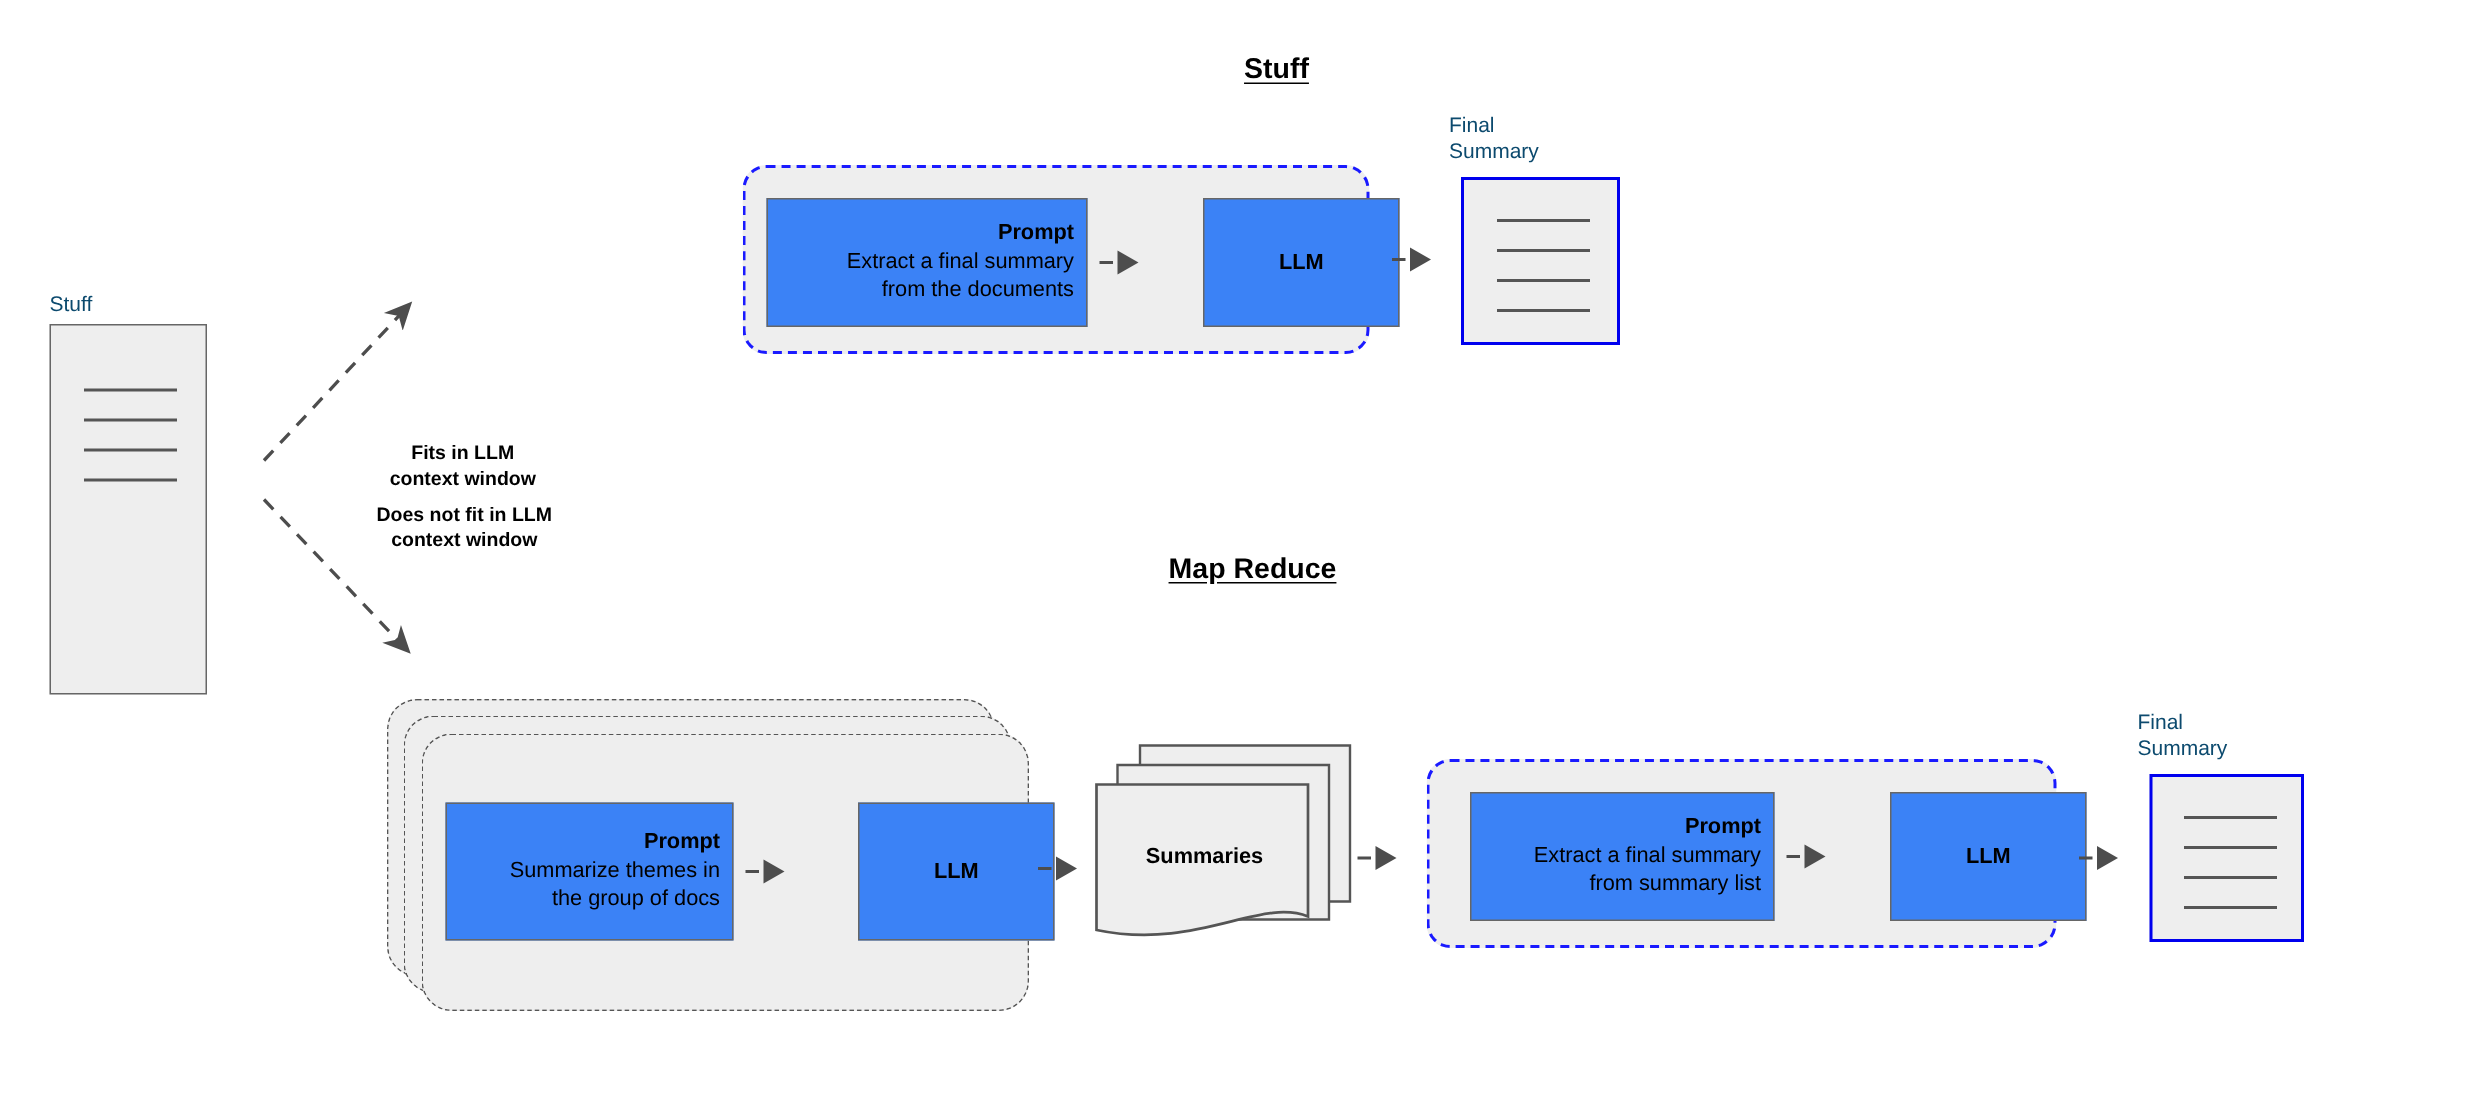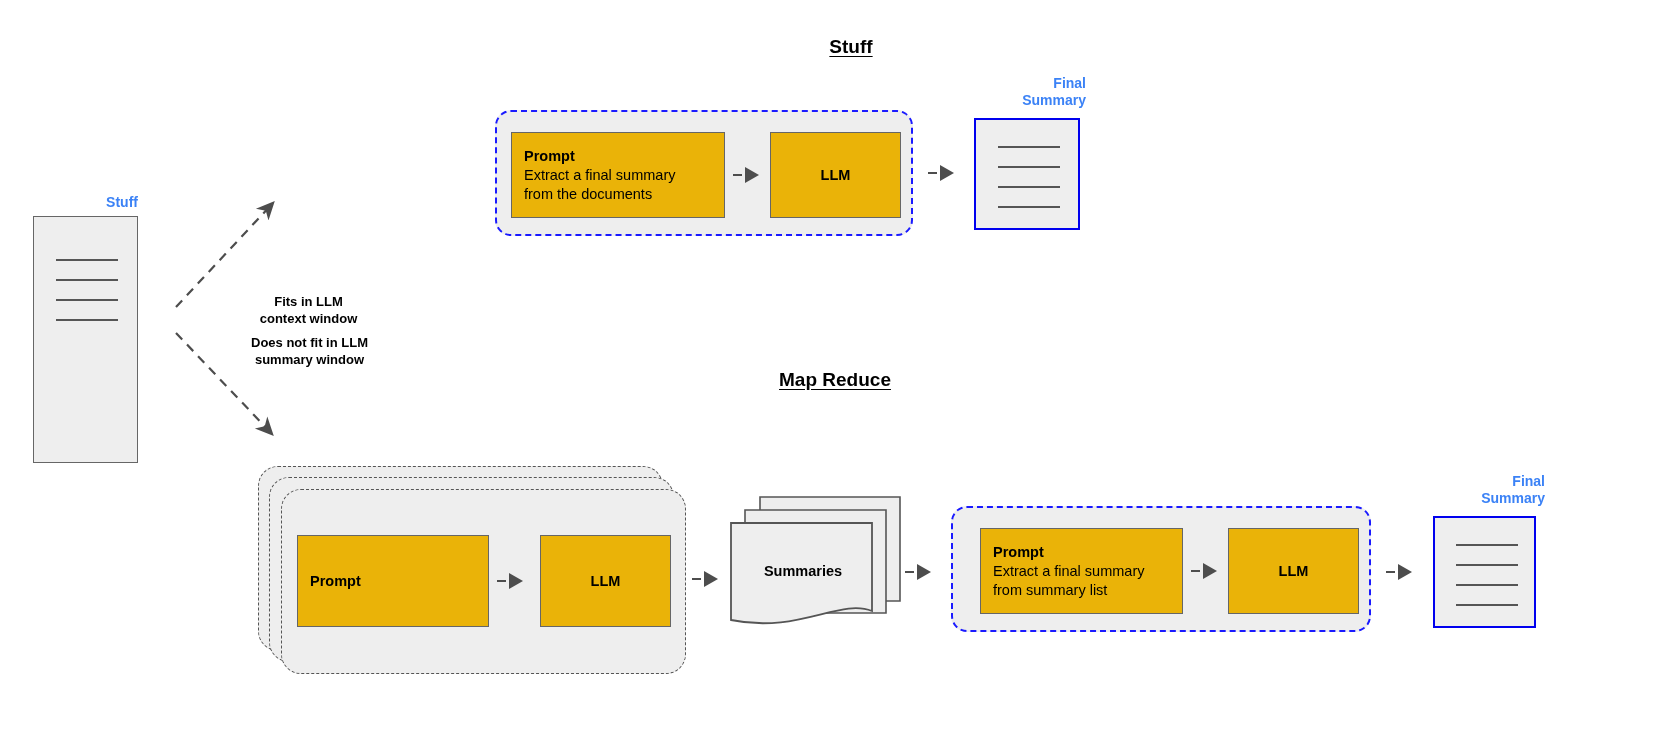--- a/index.html
+++ b/index.html
@@ -15,58 +15,59 @@
 
   
   .section-title{
     font-size:19px;font-weight:bold;color:#000;
     text-decoration:underline;
     text-underline-offset:3px;
     white-space:nowrap;
     text-align:center;
   }
   .node-caption{
-    font-size:14px;font-weight:bold;color:#3b82f6;
-    text-align:right;line-height:17px;white-space:pre-line;
+    font-size:14px;font-weight:normal;color:#0c4a6e;
+    text-align:left;line-height:17px;white-space:pre-line;
   }
   .edge-label{
     font-size:13px;font-weight:bold;color:#000;
     line-height:17px;white-space:pre-line;text-align:center;
   }
 
   
   .docbox{
     background:#eeeeee;
     border:1.6px solid #666666;
     box-sizing:border-box;
   }
   .docbox.blue{border:2px solid #0000ee;}
   .ruleline{
     position:absolute;
     height:0;border-top:2px solid #555555;
   }
 
   
   .pbox{
-    background:#eab308;
+    background:#3b82f6;
     border:1.6px solid #666666;
     box-sizing:border-box;
     position:absolute;
+    text-align:right;
   }
   .pbox .ptitle{
     font-size:14.5px;font-weight:bold;color:#000;
     line-height:19px;
   }
   .pbox .pbody{
     font-size:14.5px;font-weight:normal;color:#000;
     line-height:19px;white-space:pre-line;
   }
   .pbox.center{
     display:flex;align-items:center;justify-content:center;
-    font-size:14.5px;font-weight:bold;
+    font-size:14.5px;font-weight:bold;margin-left:32px;
   }
   .pinner{position:absolute;left:12px;right:8px;top:50%;transform:translateY(-50%);}
 
   
   .group-blue{
     position:absolute;
     background:#eeeeee;
     border:2px dashed #1a1aff;
     border-radius:16px;
     box-sizing:border-box;
@@ -124,21 +125,21 @@
 
   <line x1="176" y1="307" x2="273" y2="203" stroke="#4d4d4d" stroke-width="2.2" stroke-dasharray="9,7" marker-end="url(#arrowhead)"></line>
 
   <line x1="176" y1="333" x2="272" y2="434" stroke="#4d4d4d" stroke-width="2.2" stroke-dasharray="9,7" marker-end="url(#arrowhead)"></line>
 </svg>
 
 <div class="abs edge-label" style="left:216px;top:253px;width:185px;margin-top:40px;">Fits in LLM
 context window</div>
 
 <div class="abs edge-label" style="left:202px;top:334px;width:215px;">Does not fit in LLM
-summary window</div>
+context window</div>
 
 <div class="abs section-title" style="left:751px;top:36px;width:200px;">Stuff</div>
 
 <div class="group-blue" style="left:495px;top:110px;width:418px;height:126px;">
 
   <div class="pbox" style="left:14px;top:20px;width:214px;height:86px;">
     <div class="pinner">
       <div class="ptitle">Prompt</div>
       <div class="pbody">Extract a final summary
 from the documents</div>
@@ -172,20 +173,22 @@
 
 <div class="abs section-title" style="left:735px;top:369px;width:200px;">Map Reduce</div>
 
 <div class="group-gray" style="left:258px;top:466px;width:405px;height:185px;"></div>
 <div class="group-gray" style="left:269px;top:477px;width:405px;height:185px;"></div>
 <div class="group-gray" style="left:281px;top:489px;width:405px;height:185px;">
 
   <div class="pbox" style="left:15px;top:45px;width:192px;height:92px;">
     <div class="pinner">
       <div class="ptitle">Prompt</div>
+      <div class="pbody">Summarize themes in
+the group of docs</div>
     </div>
   </div>
 
   <div class="connector" style="left:215px;top:83px;">
     <div class="dash"></div>
     <div class="tri"></div>
   </div>
 
   <div class="pbox center" style="left:258px;top:45px;width:131px;height:92px;">
     <span>LLM</span>

